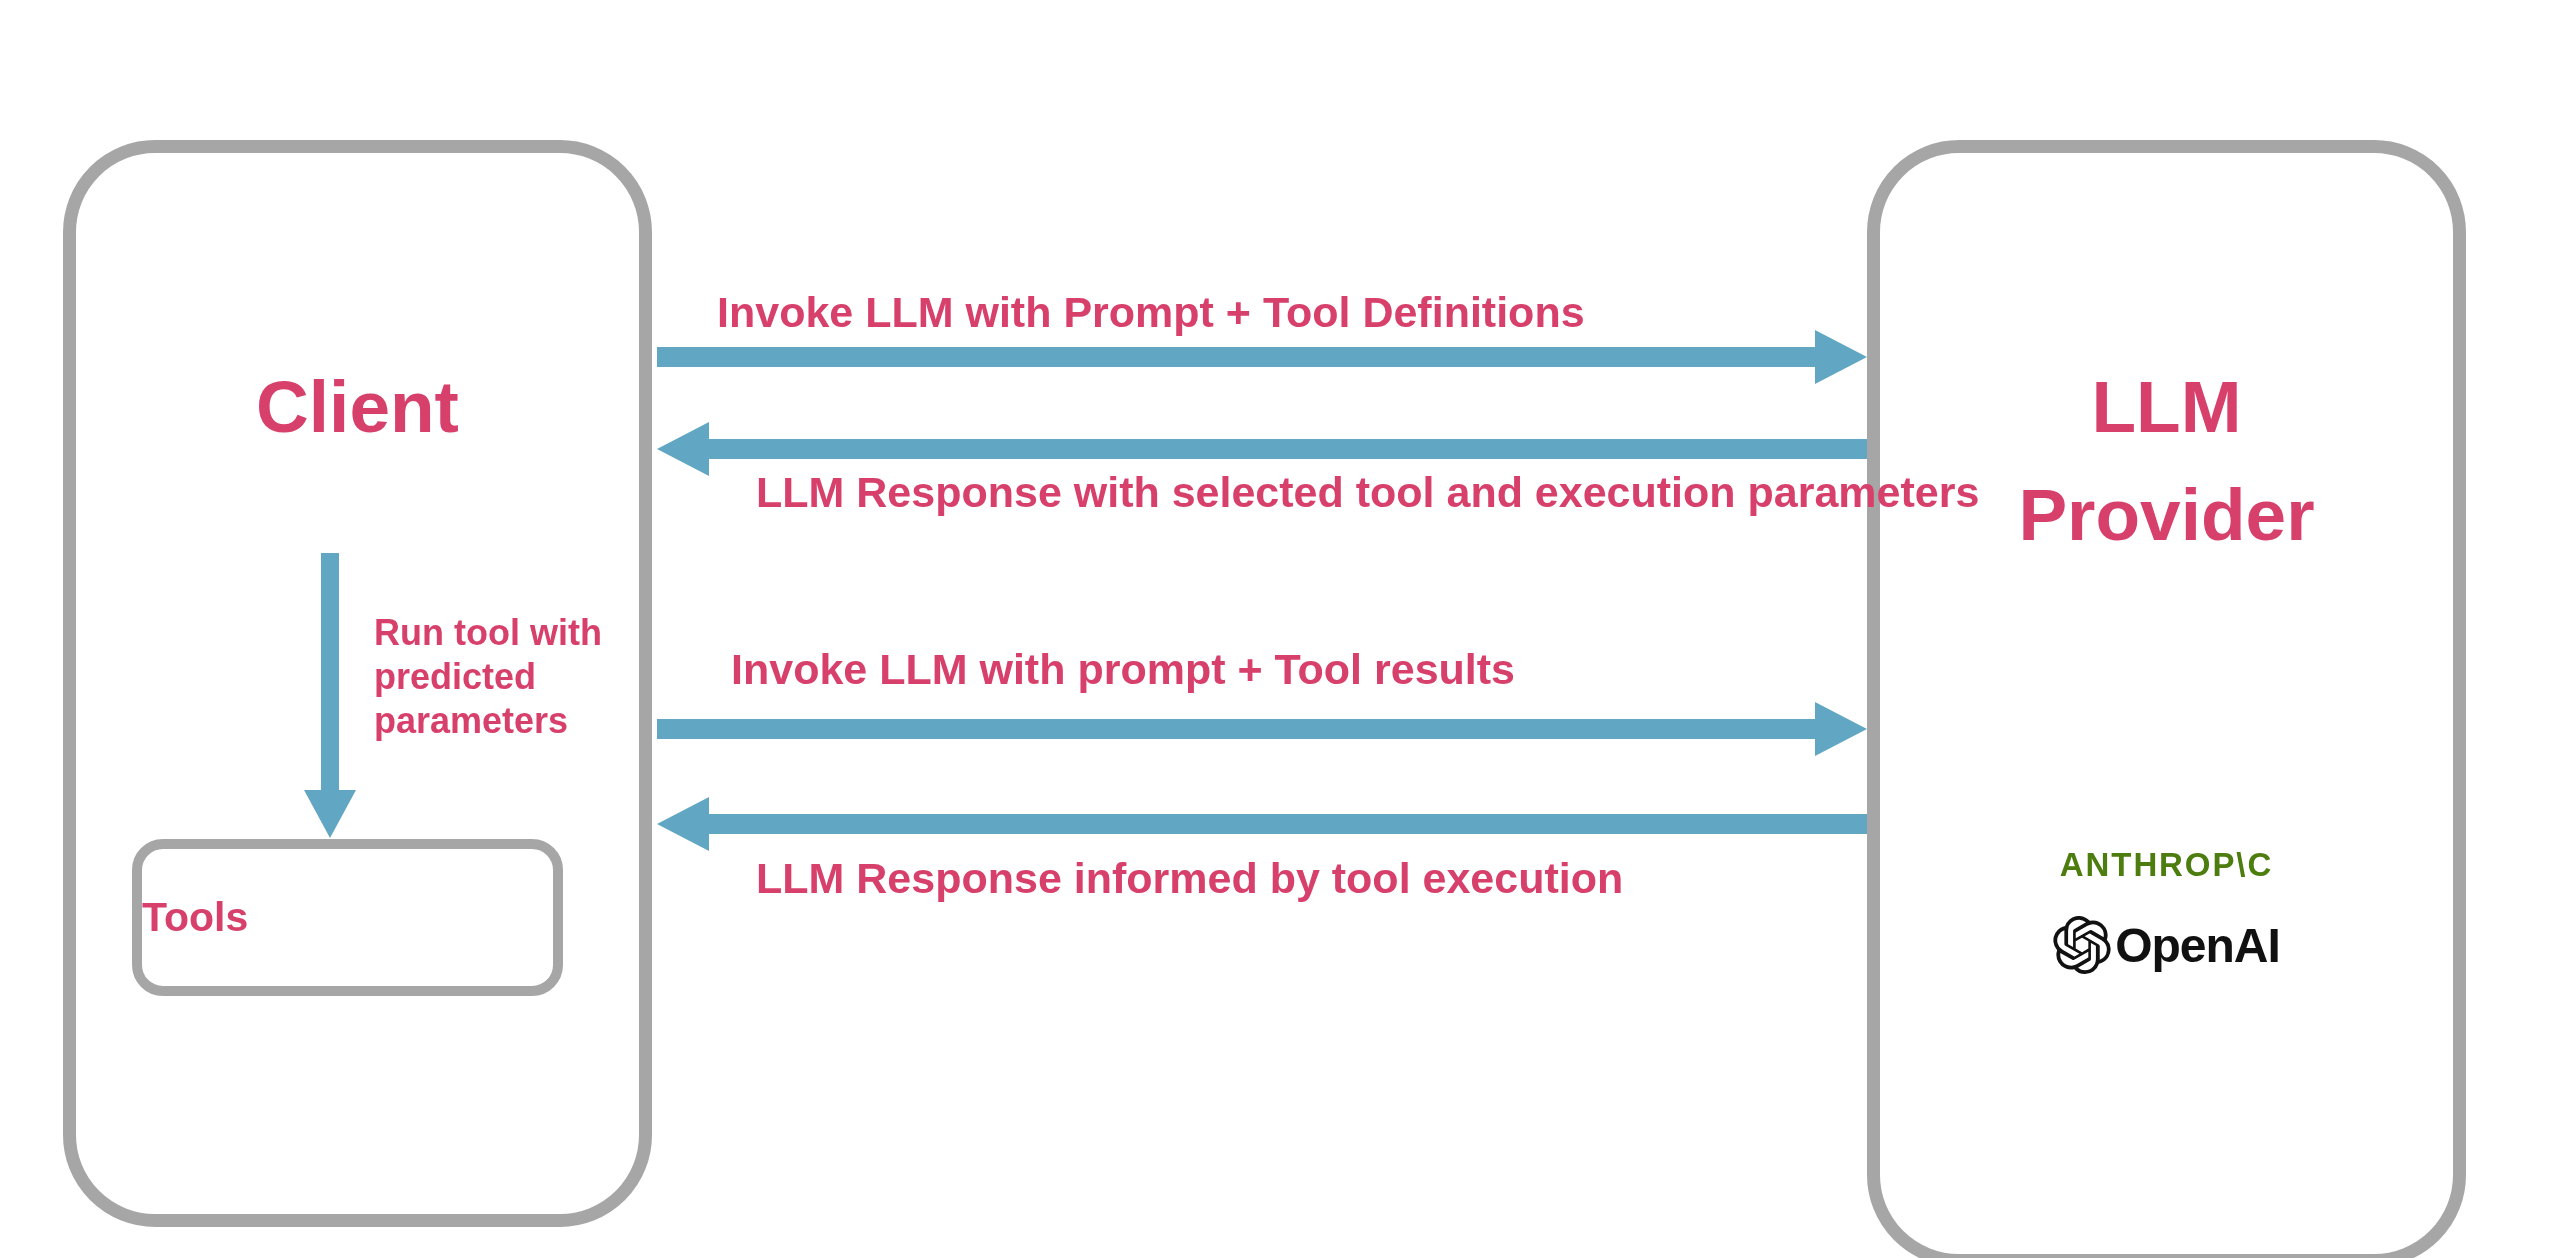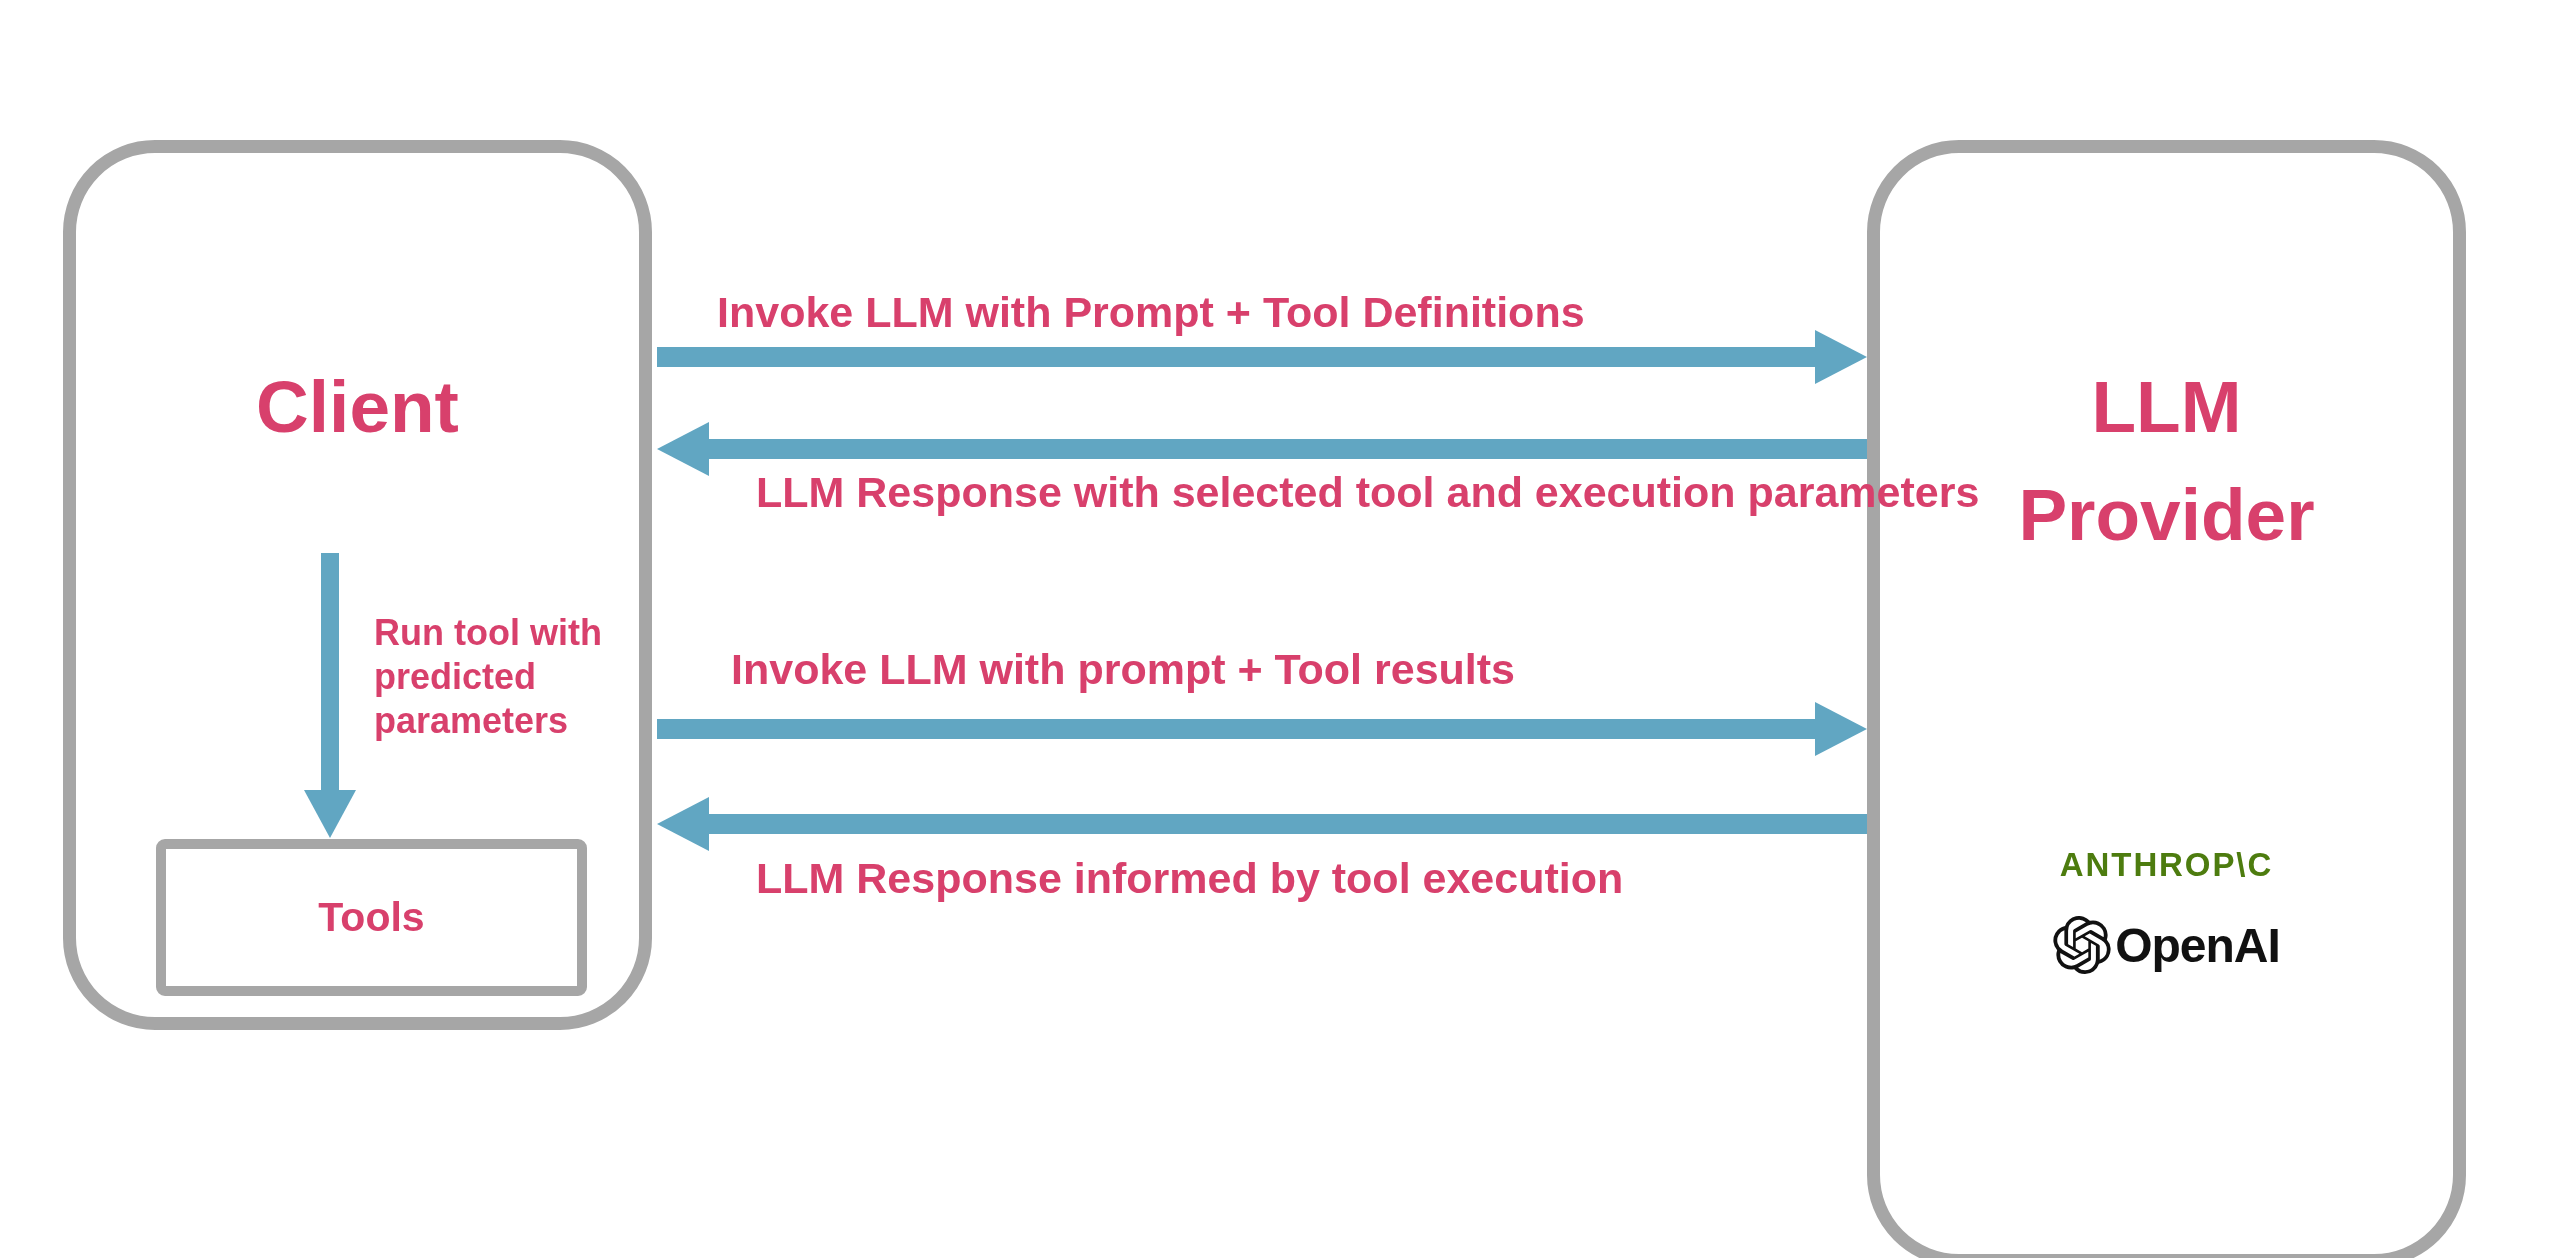--- a/index.html
+++ b/index.html
@@ -18,42 +18,42 @@
     overflow:hidden;
   }
   
   .big-box{
     position:absolute;
     box-sizing:border-box;
     border:13.5px solid var(--gray);
     border-radius:92px;
     background:var(--background);
   }
-  .client-box{left:63px;top:140px;width:589px;height:890px;}
+  .client-box{left:63px;top:140px;width:589px;height:1087px;}
   .provider-box{left:1867px;top:140px;width:599px;height:1127px;}
   .box-title{
     position:absolute;
     width:100%;
     top:200px;
     text-align:center;
     color:var(--pink);
     font-size:73px;
     line-height:108px;
     font-weight:bold;
     letter-spacing:0px;
   }
   
   .tools-box{
     position:absolute;
     left:56px;top:686px;
     box-sizing:border-box;
     width:431px;height:157px;
     border:10.6px solid var(--gray);
-    border-radius:9px;
-    display:flex;align-items:center;justify-content:center;margin-left:24px;
+    border-radius:31px;
+    display:flex;align-items:center;
   }
   .tools-label{
     color:var(--pink);
     font-size:41px;
     font-weight:bold;
   }
   
   .h-arrow{
     position:absolute;
     left:657px;width:1210px;height:54px;

